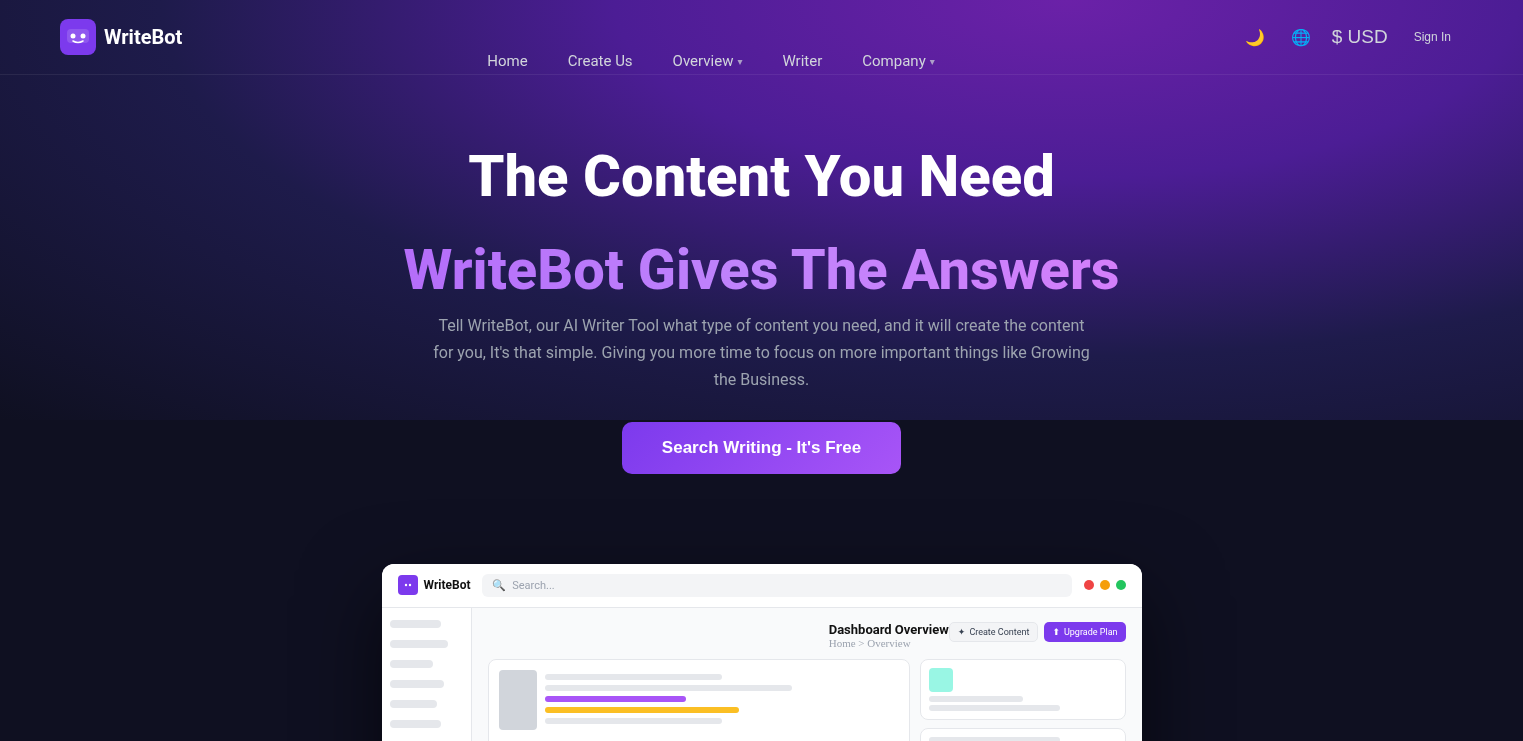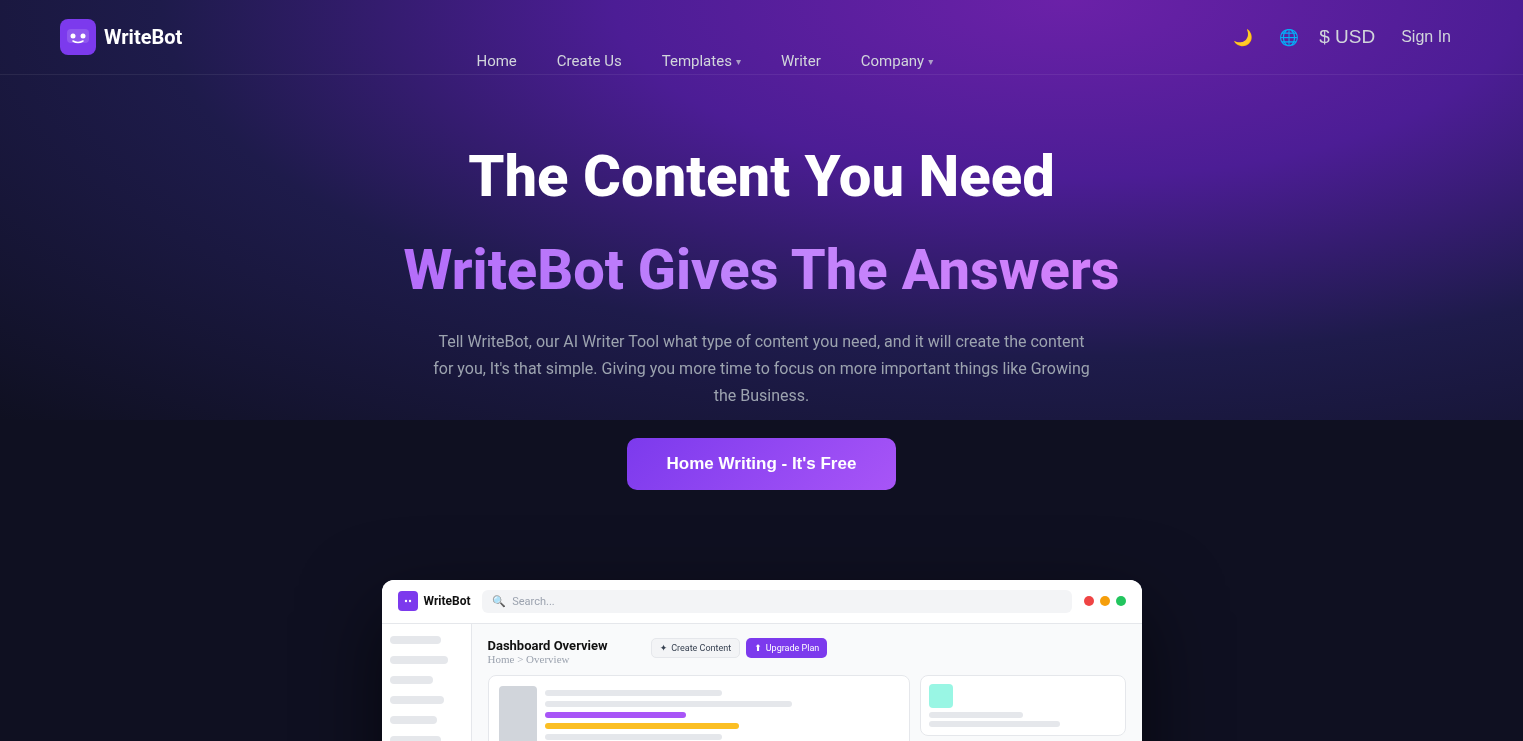--- a/index.html
+++ b/index.html
@@ -104,21 +104,21 @@
       display: flex;
       align-items: center;
       gap: 4px;
     }
 
     .sign-in-btn {
       background: none;
       border: none;
       color: #d1d5db;
       cursor: pointer;
-      font-size: 16px;
+      font-size: 12px;
       font-weight: 500;
       padding: 8px 12px;
     }
 
     .get-started-btn {
       background: linear-gradient(135deg, #7c3aed, #a855f7);
       border: none;
       color: #fff;
       cursor: pointer;
       font-size: 15px;
@@ -145,21 +145,21 @@
     }
 
     .hero-title-purple {
       font-size: 56px;
       font-weight: 800;
       background: linear-gradient(90deg, #a855f7, #c084fc, #e879f9);
       -webkit-background-clip: text;
       -webkit-text-fill-color: transparent;
       background-clip: text;
       line-height: 1.2;
-      margin-bottom: 24px;
+      margin-bottom: 8px;
     }
 
     .hero-description {
       font-size: 16px;
       color: #9ca3af;
       max-width: 660px;
       margin: 0 auto 28px;
       line-height: 1.7;
     }
 
@@ -275,23 +275,22 @@
 
     
     .window-content {
       flex: 1;
       padding: 14px 16px;
     }
 
     .content-header {
       display: flex;
       align-items: flex-start;
-      justify-content: flex-start;
+      justify-content: flex-end;
       margin-bottom: 10px;
-      gap: 43px;
     }
 
     .content-title {
       font-size: 13px;
       font-weight: 700;
       color: #111;
     }
 
     .content-breadcrumb {
       font-size: 11px;
@@ -414,21 +413,21 @@
 
   <ul class="nav-links">
     <li>
         <a href="#">Home</a>
       </li>
     <li>
         <a href="#">Create Us</a>
       </li>
     <li>
         <a href="#">
-          <span>Templates</span> 
+          <span>Overview</span> 
           <span class="chevron">▾</span>
         </a>
       </li>
     <li>
         <a href="#">Writer</a>
       </li>
     <li>
         <a href="#">
           <span>Company</span> 
           <span class="chevron">▾</span>
@@ -443,21 +442,21 @@
       <span>$ USD</span>
     </button>
     <button class="sign-in-btn">Sign In</button>
   </div>
 </nav>
 
 <section class="hero">
   <h1 class="hero-title-white">The Content You Need</h1>
   <h2 class="hero-title-purple">WriteBot Gives The Answers</h2>
   <p class="hero-description">Tell WriteBot, our AI Writer Tool what type of content you need, and it will create the content for you, It's that simple. Giving you more time to focus on more important things like Growing the Business.</p>
-  <button class="start-writing-btn">Home Writing - It's Free</button>
+  <button class="start-writing-btn">Search Writing - It's Free</button>
 </section>
 
 <div class="dashboard-preview">
   <div class="dashboard-window">
 
     <div class="window-titlebar">
       <div class="window-logo">
         <div class="window-logo-icon">
           <svg width="12" height="12" viewBox="0 0 12 12" fill="none">
             <rect width="12" height="12" rx="2" fill="#7c3aed"></rect>

